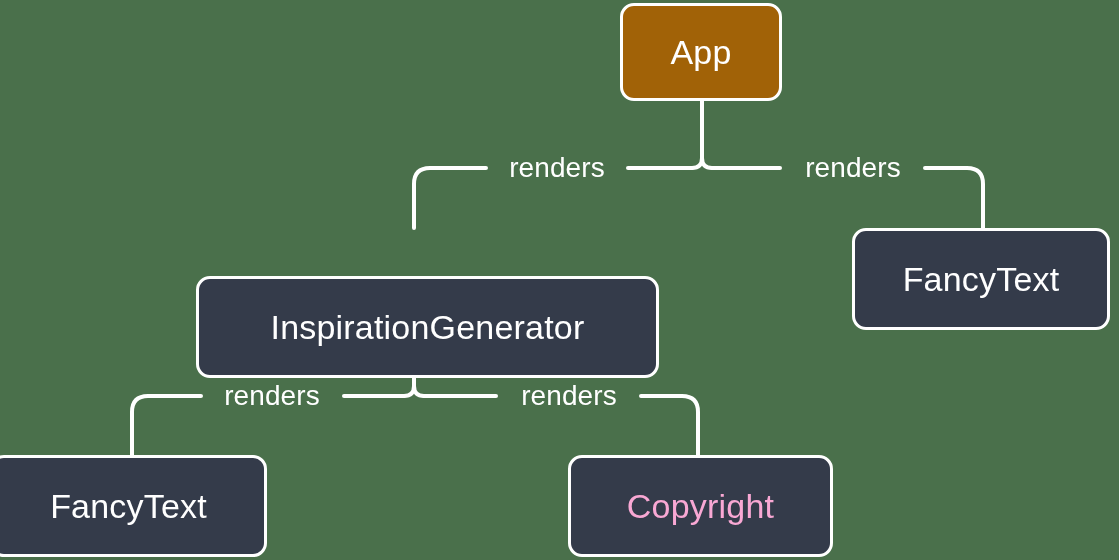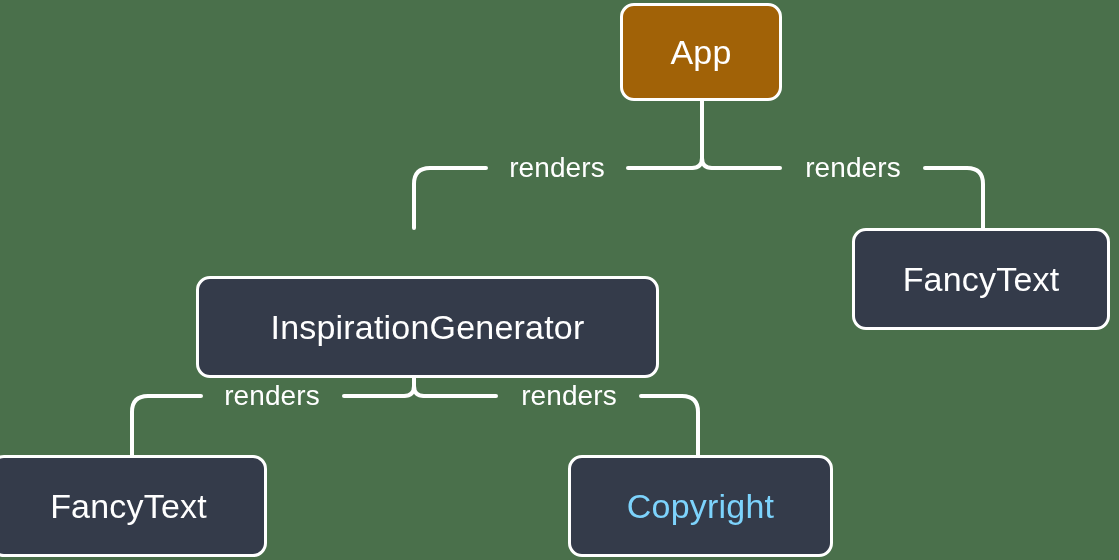--- a/index.html
+++ b/index.html
@@ -103,17 +103,17 @@
   </div>
   <div class="node" style="left: 196px; top: 228px; width: 463px; height: 102px; background: rgb(52, 59, 74); border-color: rgb(255, 255, 255); color: rgb(255, 255, 255); margin-top: 48px;">
     <span class="node-label">InspirationGenerator</span>
   </div>
   <div class="node" style="left: 852px; top: 228px; width: 258px; height: 102px; background: rgb(52, 59, 74); border-color: rgb(255, 255, 255); color: rgb(255, 255, 255);">
     <span class="node-label">FancyText</span>
   </div>
   <div class="node" style="left: -10px; top: 455px; width: 277px; height: 102px; background: rgb(52, 59, 74); border-color: rgb(255, 255, 255); color: rgb(255, 255, 255);">
     <span class="node-label">FancyText</span>
   </div>
-  <div class="node" style="left: 568px; top: 455px; width: 265px; height: 102px; background: rgb(52, 59, 74); border-color: rgb(255, 255, 255); color: #7dd3fc;">
+  <div class="node" style="left: 568px; top: 455px; width: 265px; height: 102px; background: rgb(52, 59, 74); border-color: rgb(255, 255, 255); color: #f9a8d4;">
     <span class="node-label">Copyright</span>
   </div>
 
 </div>
 
 </body></html>

